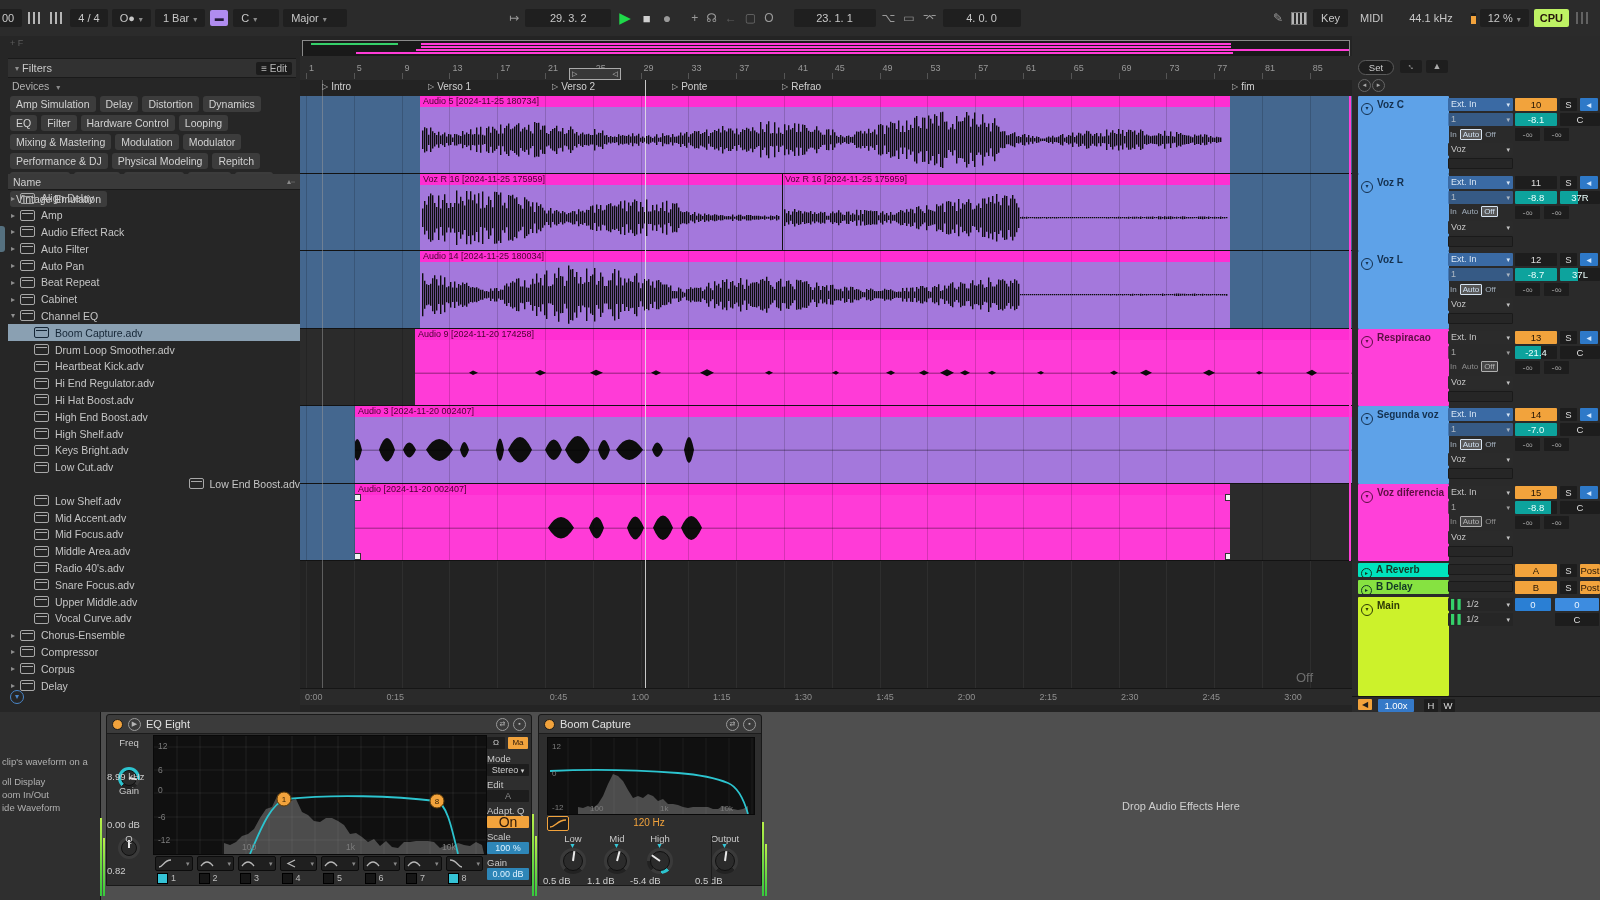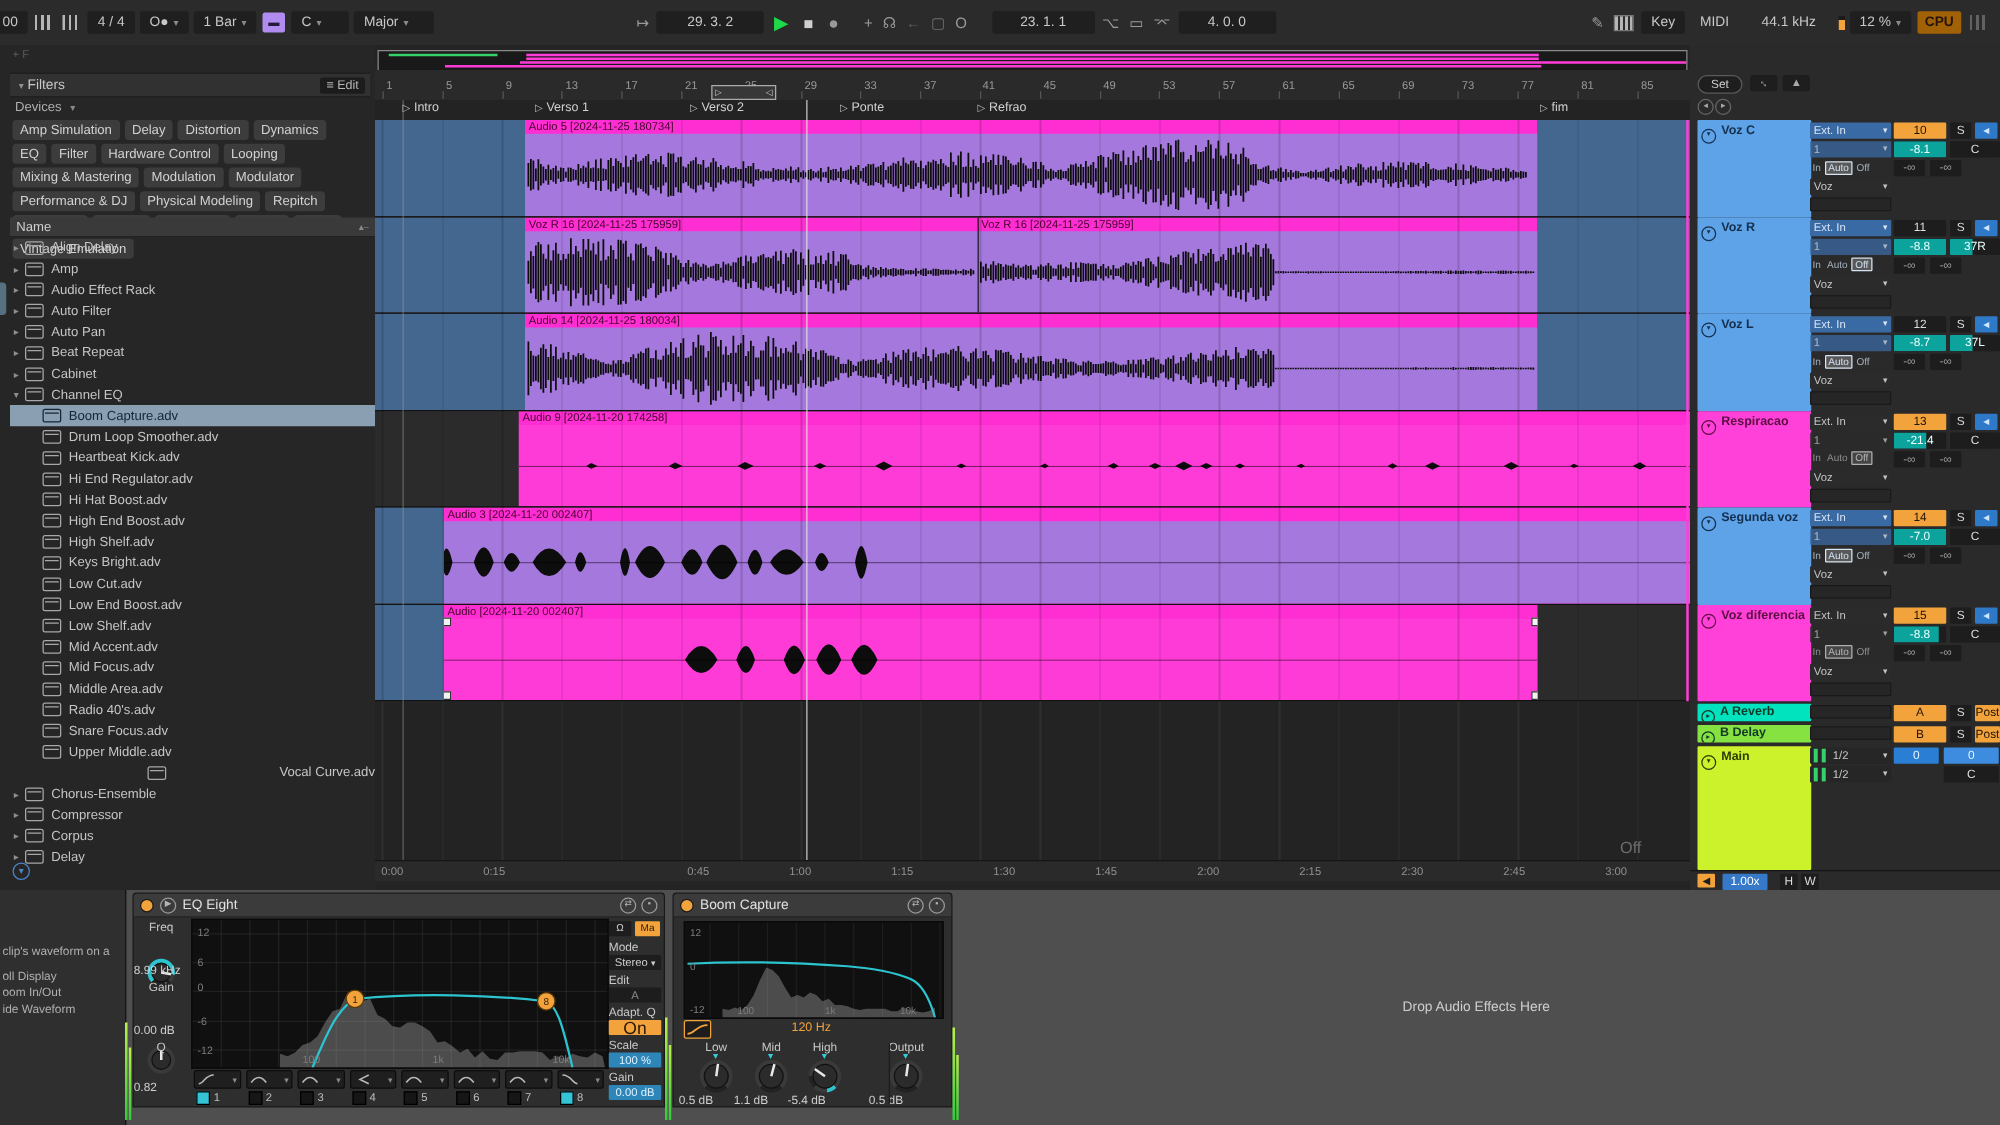--- a/index.html
+++ b/index.html
@@ -12,21 +12,21 @@
   .tb-box{background:#1f1f1f;border-radius:2px;padding:3px 8px;font-size:11px;color:#c8c8c8;
           margin:0 2px;white-space:nowrap;}
   .tb-caret{color:#8a8a8a;font-size:8px;margin-left:4px;}
   .tb-icon{display:inline-block;color:#9a9a9a;margin:0 4px;font-size:12px;}
   .bars-icon{width:14px;height:12px;background:repeating-linear-gradient(90deg,#b5b5b5 0 2px,transparent 2px 5px);margin:0 4px;}
   .scale-icon{width:18px;height:16px;background:#b08cf0;border-radius:2px;margin:0 3px;
               display:flex;align-items:center;justify-content:center;color:#241b3a;font-size:9px;}
   .play-btn{color:#1fd94a;font-size:15px;margin:0 6px;}
   .stop-btn{color:#d0d0d0;font-size:13px;margin:0 6px;}
   .rec-btn{color:#9a9a9a;font-size:14px;margin:0 6px;}
-  .cpu-badge{background:#a16207;color:#26140a;font-weight:bold;border-radius:2px;padding:3px 6px;margin:0 3px;}
+  .cpu-badge{background:#bef264;color:#26140a;font-weight:bold;border-radius:2px;padding:3px 6px;margin:0 3px;}
   .meter-sm{width:5px;height:11px;background:#1a1a1a;margin:0 2px;position:relative;}
   .meter-sm i{position:absolute;bottom:0;left:0;width:100%;background:#f2a33c;}
   
   #browser{position:absolute;top:36px;left:0;width:300px;height:676px;background:#262626;border-right:1px solid #0e0e0e;}
   .b-top{position:absolute;top:2px;left:10px;color:#5b5b5b;font-size:9px;}
   .b-fhead{position:absolute;top:22px;left:8px;right:4px;height:18px;background:#313131;
            border-top:1px solid #1a1a1a;border-bottom:1px solid #1a1a1a;display:flex;align-items:center;padding:0 4px;}
   .b-edit{margin-left:auto;background:#1c1c1c;border-radius:2px;padding:1px 5px;color:#b8b8b8;font-size:10px;}
   .b-devrow{position:absolute;top:44px;left:12px;color:#b0b0b0;font-size:10.5px;}
   #chips{position:absolute;top:60px;left:10px;width:282px;display:flex;flex-wrap:wrap;gap:3px 4px;}
@@ -288,21 +288,21 @@
         <div class="trow" style="padding-left: 14px;">
           <span class="tarrow"></span>
           <span class="ticon"></span>
           <span>Keys Bright.adv</span>
         </div>
         <div class="trow" style="padding-left: 14px;">
           <span class="tarrow"></span>
           <span class="ticon"></span>
           <span>Low Cut.adv</span>
         </div>
-        <div class="trow" style="padding-left: 14px;">
+        <div class="trow" style="padding-left: 14px; justify-content: flex-end;">
           <span class="tarrow"></span>
           <span class="ticon"></span>
           <span>Low End Boost.adv</span>
         </div>
         <div class="trow" style="padding-left: 14px;">
           <span class="tarrow"></span>
           <span class="ticon"></span>
           <span>Low Shelf.adv</span>
         </div>
         <div class="trow" style="padding-left: 14px;">
@@ -328,21 +328,21 @@
         <div class="trow" style="padding-left: 14px;">
           <span class="tarrow"></span>
           <span class="ticon"></span>
           <span>Snare Focus.adv</span>
         </div>
         <div class="trow" style="padding-left: 14px;">
           <span class="tarrow"></span>
           <span class="ticon"></span>
           <span>Upper Middle.adv</span>
         </div>
-        <div class="trow" style="padding-left: 14px; justify-content: space-between;">
+        <div class="trow" style="padding-left: 14px;">
           <span class="tarrow"></span>
           <span class="ticon"></span>
           <span>Vocal Curve.adv</span>
         </div>
         <div class="trow">
           <span class="tarrow">▸</span>
           <span class="ticon"></span>
           <span>Chorus-Ensemble</span>
         </div>
         <div class="trow">
@@ -388,21 +388,21 @@
         <div class="rnum" style="left: 248px;">21</div>
         <div class="rtick" style="left: 292.8px;"></div>
         <div class="rnum" style="left: 295.8px;">25</div>
         <div class="rtick" style="left: 340.6px;"></div>
         <div class="rnum" style="left: 343.6px;">29</div>
         <div class="rtick" style="left: 388.4px;"></div>
         <div class="rnum" style="left: 391.4px;">33</div>
         <div class="rtick" style="left: 436.2px;"></div>
         <div class="rnum" style="left: 439.2px;">37</div>
         <div class="rtick" style="left: 484px;"></div>
-        <div class="rnum" style="left: 486px;">41</div>
+        <div class="rnum" style="left: 498px;">41</div>
         <div class="rtick" style="left: 531.8px;"></div>
         <div class="rnum" style="left: 534.8px;">45</div>
         <div class="rtick" style="left: 579.6px;"></div>
         <div class="rnum" style="left: 582.6px;">49</div>
         <div class="rtick" style="left: 627.4px;"></div>
         <div class="rnum" style="left: 630.4px;">53</div>
         <div class="rtick" style="left: 675.2px;"></div>
         <div class="rnum" style="left: 678.2px;">57</div>
         <div class="rtick" style="left: 723px;"></div>
         <div class="rnum" style="left: 726px;">61</div>

